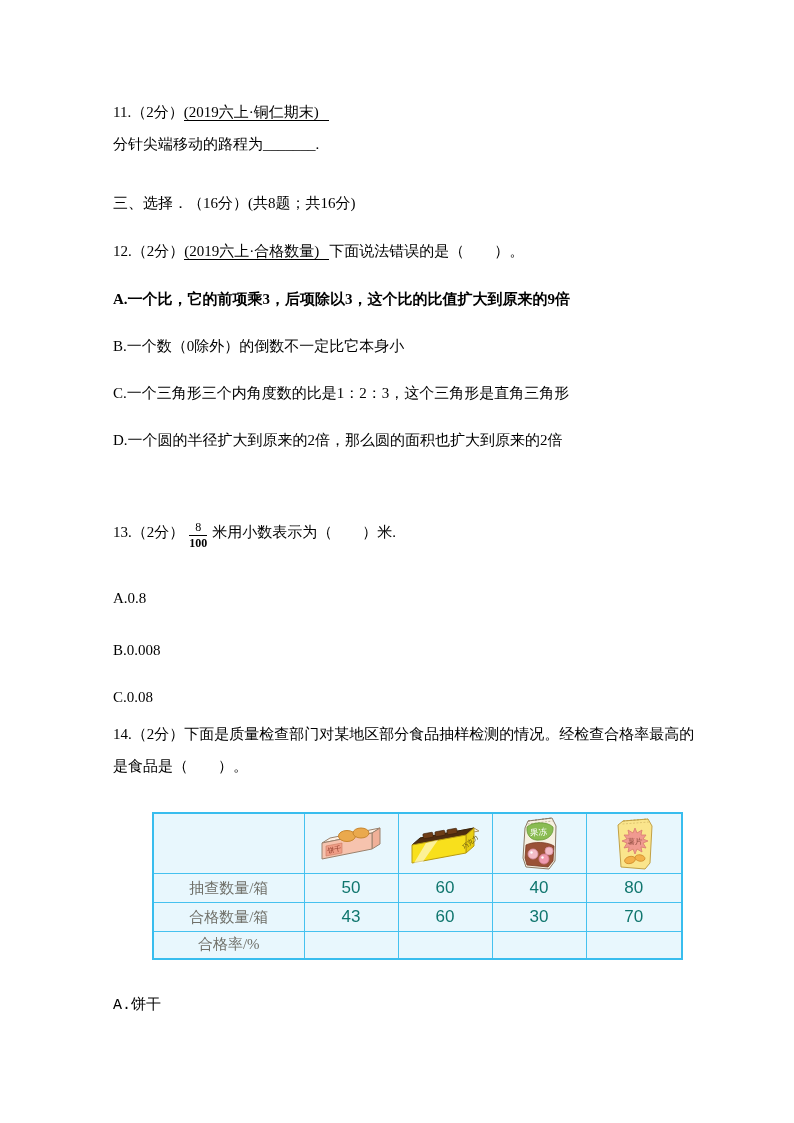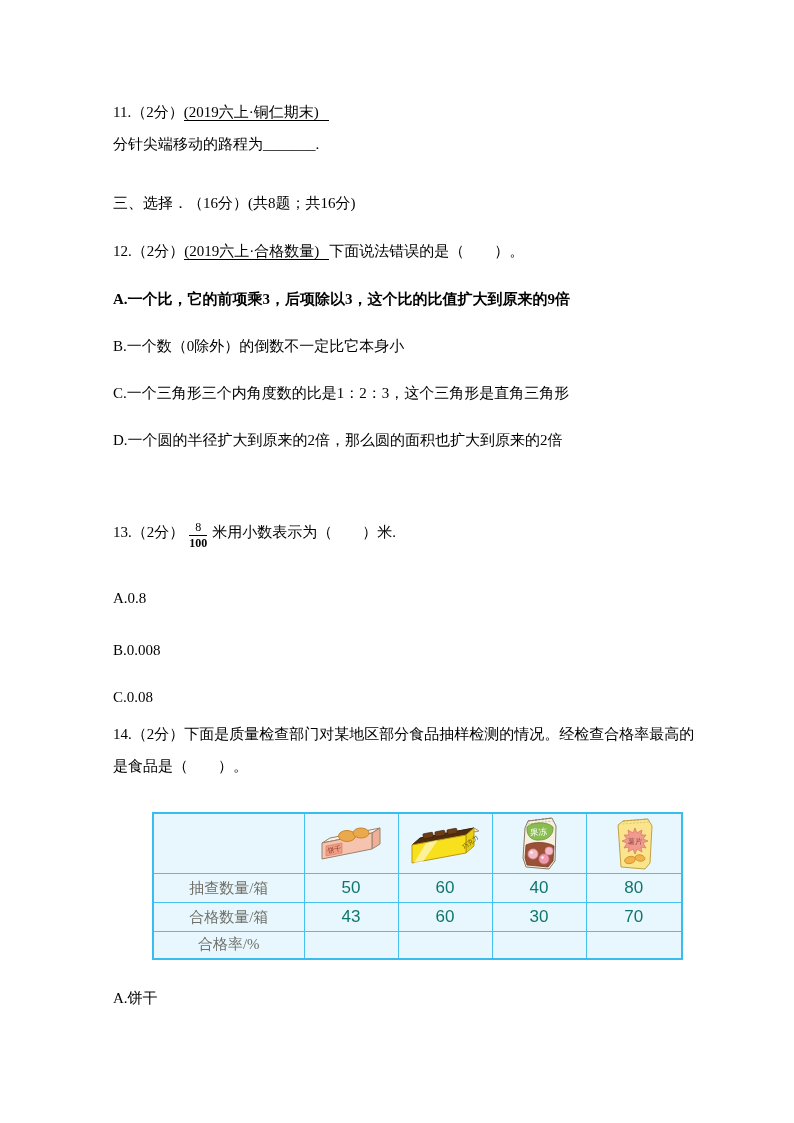--- a/index.html
+++ b/index.html
@@ -13,21 +13,21 @@
   .src{border-bottom:1px solid #000;padding-right:10px;}
   .blank{letter-spacing:0;}
   .sec{margin-top:27px;}
   .q12{margin-top:16px;}
   .opt1{margin-top:16px;font-weight:bold;}
   .opt{margin-top:15px;}
   .q13{margin-top:60px;}
   .opt2a{margin-top:32px;}
   .opt2b{margin-top:20px;}
   .q14{margin-top:5px;}
-  .a3{margin-top:22px;}
+  .a3{margin-top:30px;font-family:Liberation Mono, monospace;}
   .frac{display:inline-block;vertical-align:-10px;text-align:center;
         font-size:12px;line-height:1.05;margin:0 5px;}
   .frac .num{display:block;border-bottom:1px solid #000;padding:0 3px 1px 3px;}
   .frac .den{display:block;padding-top:1px;font-weight:bold;}
   table.qtable{border-collapse:collapse;table-layout:fixed;width:529px;
         margin-left:39px;margin-top:30px;background:#e8f7fd;
         border:2px solid #38bdee;}
   table.qtable td{border:1.5px solid #45c1ef;padding:0;text-align:center;vertical-align:middle;}
   tr.r-img{height:61px;}
   tr.r-a{height:29px;}

